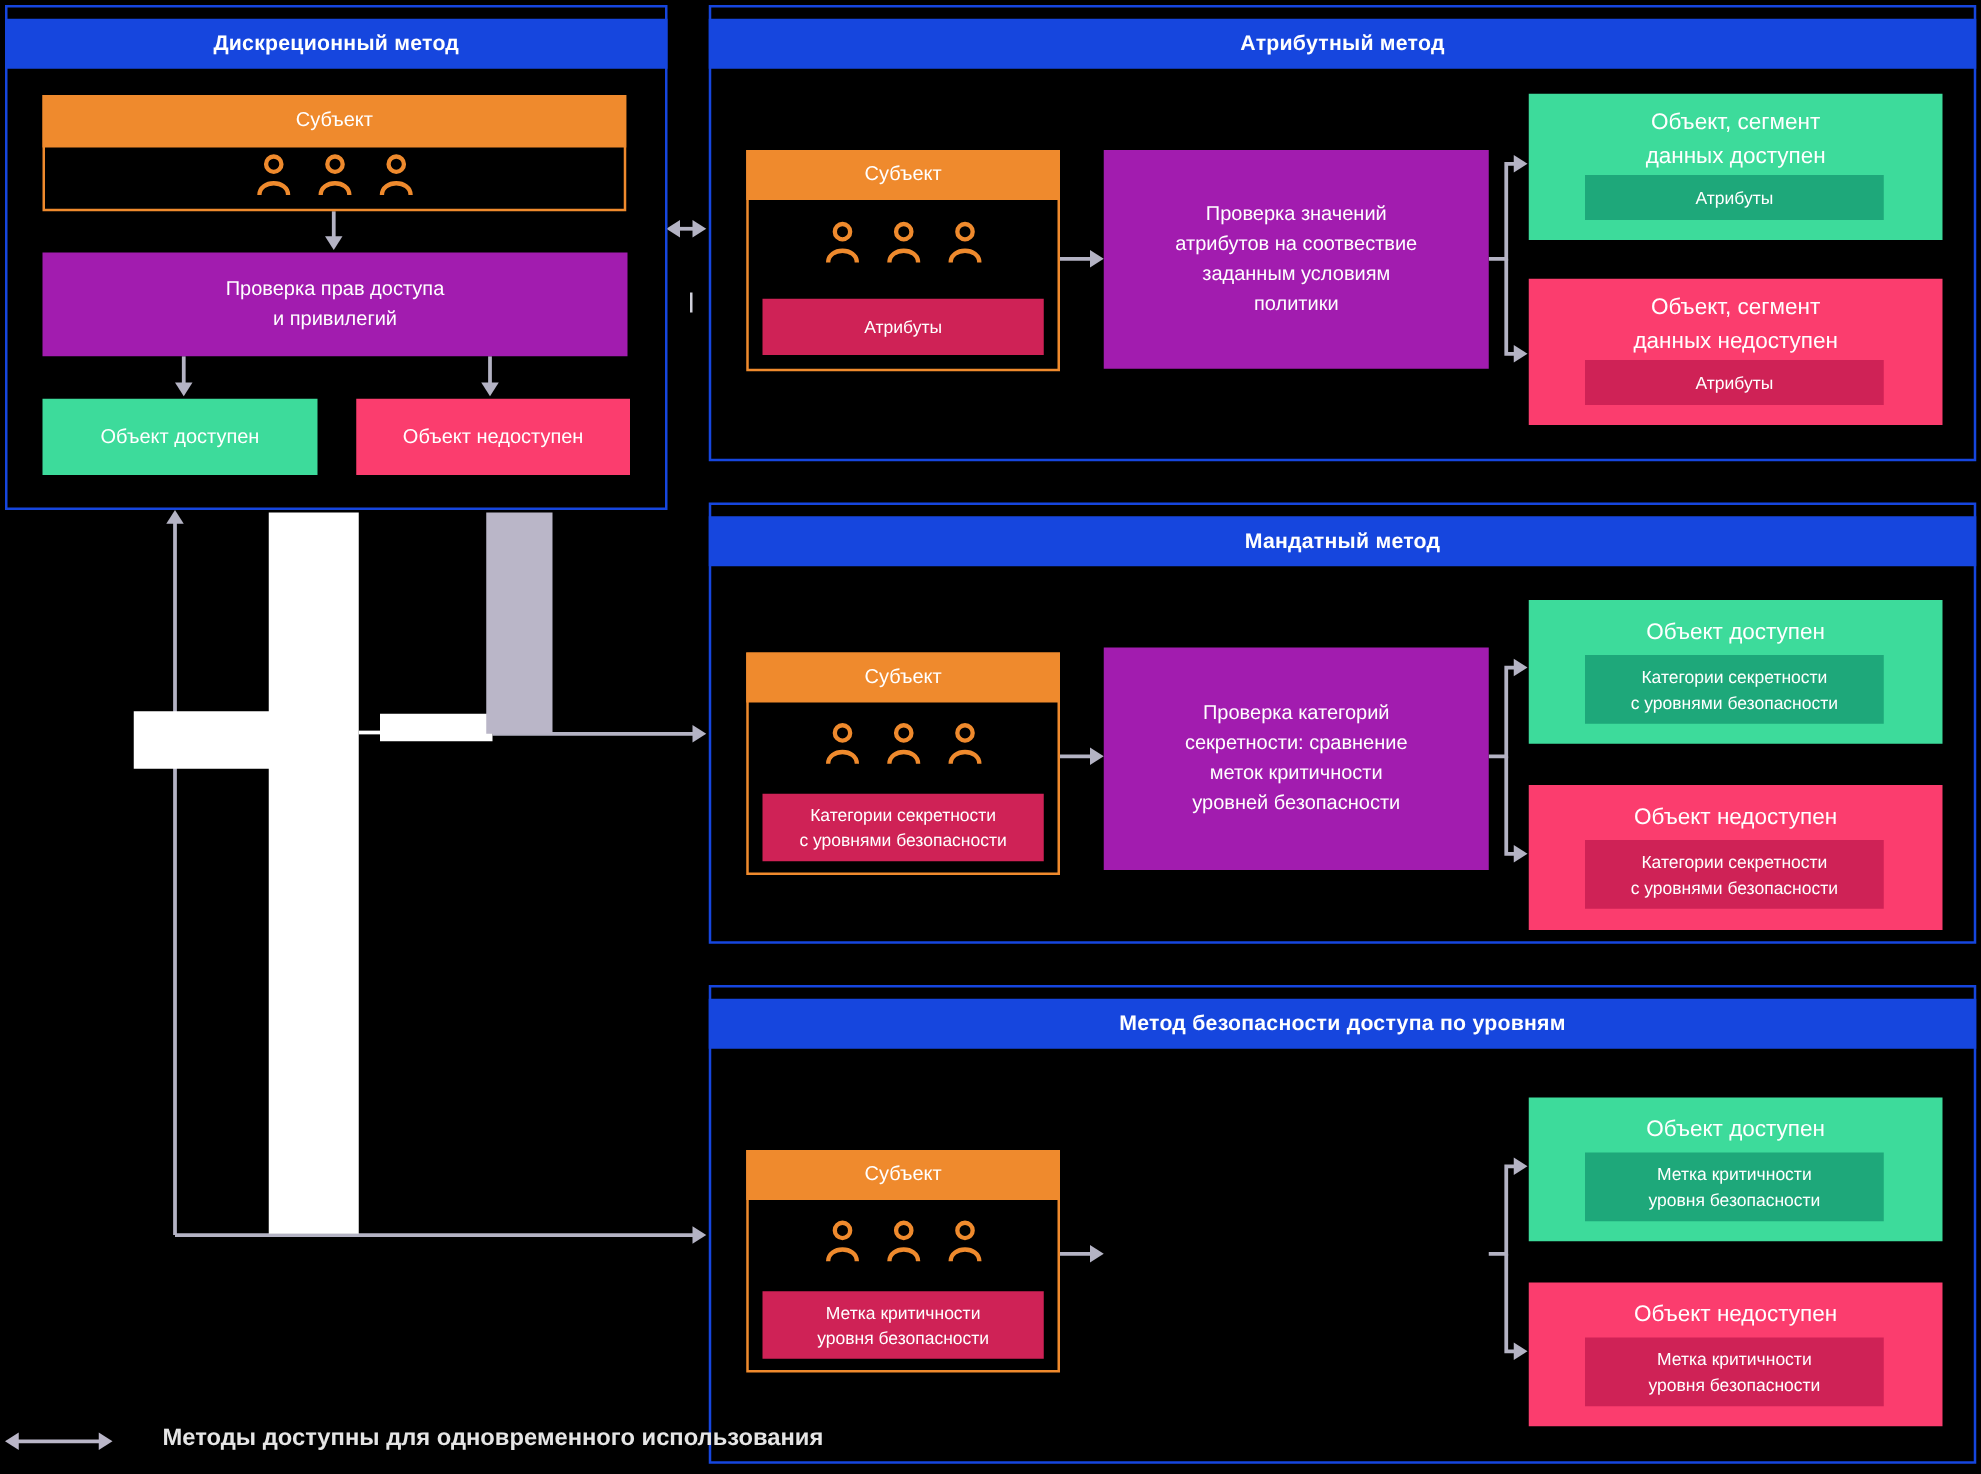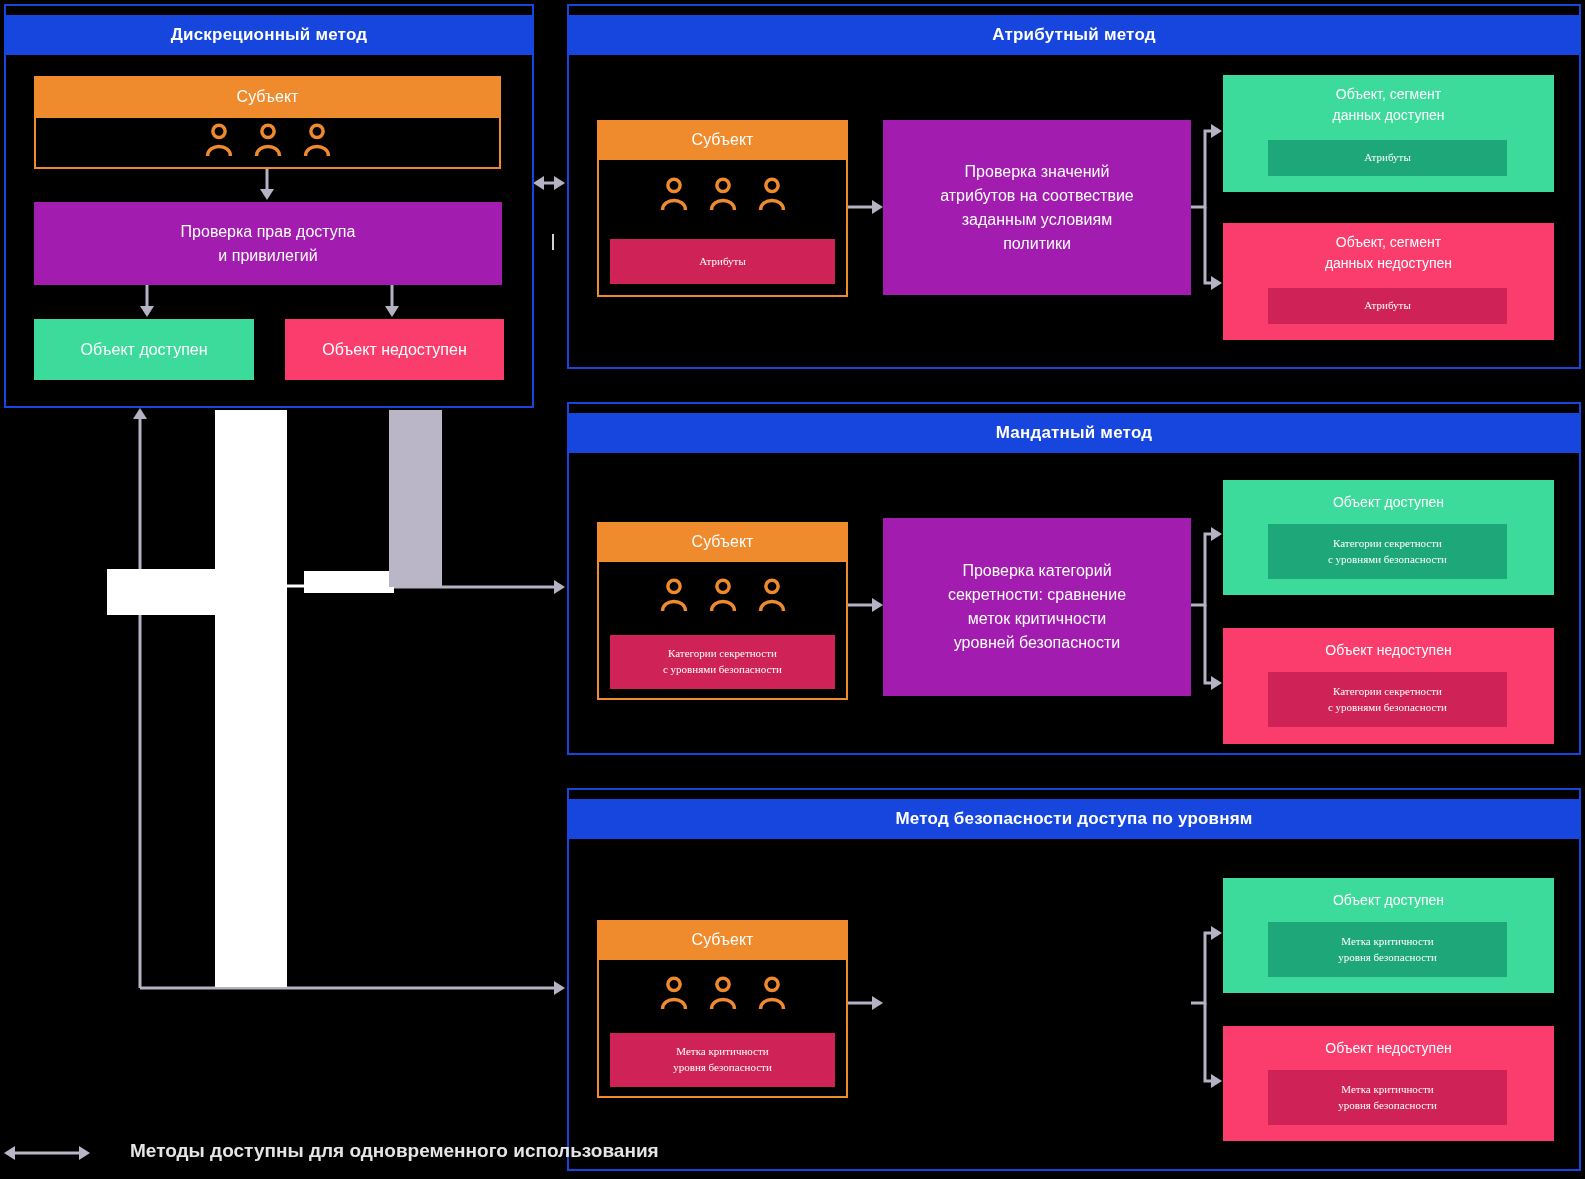--- a/index.html
+++ b/index.html
@@ -12,25 +12,25 @@
     position:absolute;top:-2px;left:-2px;right:-2px;height:40px;background:#1646de;
     display:flex;align-items:center;justify-content:center;
     font-size:17px;font-weight:600;letter-spacing:.2px;color:#fff;margin-top:11px;
   }
   .box{position:absolute;box-sizing:border-box;display:flex;align-items:center;justify-content:center;
        text-align:center;white-space:pre-line;font-size:16px;font-weight:500;line-height:1.5;color:#fff;}
   .purple{background:#a21caf;}
   .green{background:#3ddb9b;}
   .pink{background:#fb3d6e;}
   .tag{position:absolute;box-sizing:border-box;display:flex;align-items:center;justify-content:center;
-       text-align:center;white-space:pre-line;font-size:11px;font-weight:500;line-height:1.45;color:#fff;font-family:Liberation Serif, serif;}
+       text-align:center;white-space:pre-line;font-size:14px;font-weight:500;line-height:1.45;color:#fff;}
   .tag.green-dark{background:#1ea87a;}
   .tag.crimson{background:#cf2256;}
   .result-title{position:absolute;left:0;right:0;text-align:center;white-space:pre-line;
-       font-size:14px;font-weight:500;line-height:1.5;color:#fff;}
+       font-size:18px;font-weight:500;line-height:1.5;color:#fff;}
   .subject{position:absolute;box-sizing:border-box;border:2px solid #ef8a2d;background:#000;}
   .subject-header{position:absolute;top:-2px;left:-2px;right:-2px;height:40px;background:#ef8a2d;
        display:flex;align-items:center;justify-content:center;font-size:16px;font-weight:500;color:#fff;}
   .people{position:absolute;left:0;right:0;display:flex;justify-content:center;gap:17px;}
   .person{width:32px;height:36px;}
   svg.connectors{position:absolute;left:0;top:0;pointer-events:none;}
   .legend{position:absolute;left:130px;top:1140px;font-size:19px;font-weight:600;color:#e5e5e5;}
 </style>
 </head>
 <body>

